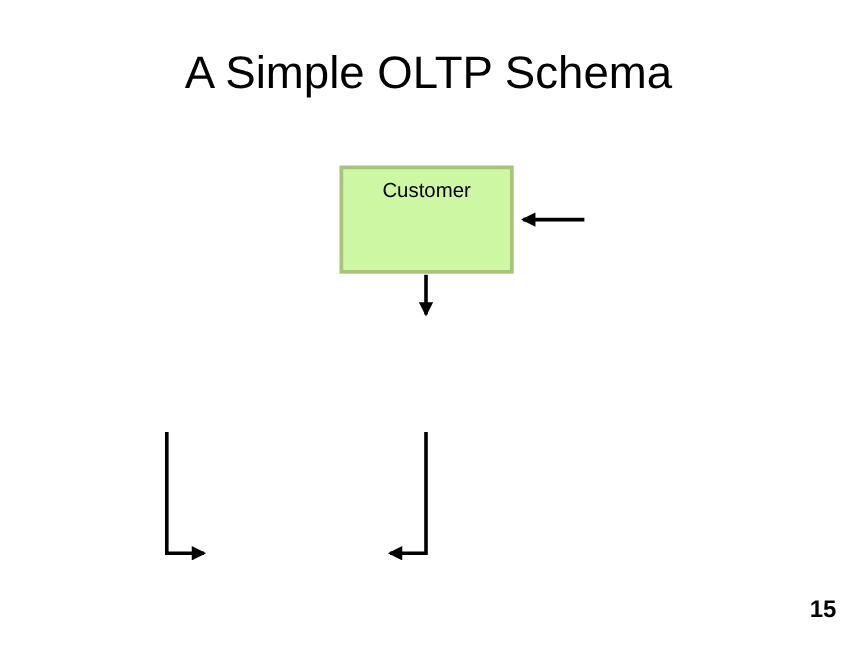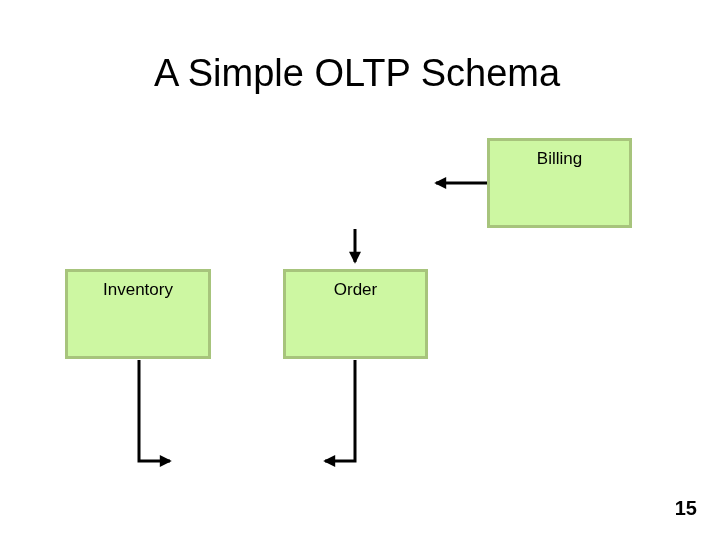--- a/index.html
+++ b/index.html
@@ -14,21 +14,21 @@
     font-family:"Liberation Sans", sans-serif;
     position:relative;
     overflow:hidden;
   }
   .slide{
     position:absolute;
     inset:0;
   }
   .slide-title{
     position:absolute;
-    top:52px;
+    top:40px;
     left:0;
     width:714px;
     text-align:center;
     font-size:38px;
     color:#000000;
     letter-spacing:0px;
     white-space:nowrap;
   }
   .entity{
     position:absolute;
@@ -65,32 +65,26 @@
     color:#000000;
   }
 </style>
 </head>
 <body>
 
 <div class="slide">
 
   <div class="slide-title">A Simple OLTP Schema</div>
 
-
-  <div class="entity" id="box-billing">
-    <span class="label">Billing</span>
+  <div class="entity" id="box-customer">
+    <span class="label">Customer</span>
   </div>
 
-  <div class="entity" id="box-inventory">
-    <span class="label">Inventory</span>
-  </div>
 
-  <div class="entity" id="box-order">
-    <span class="label">Order</span>
-  </div>
+
 
 
   <svg class="arrow-layer" viewBox="0 0 720 540" xmlns="http://www.w3.org/2000/svg">
     <defs>
       <marker id="ah" viewBox="0 0 10 10" refX="8.5" refY="5" markerUnits="userSpaceOnUse" markerWidth="14" markerHeight="12" orient="auto">
         <path d="M0,0 L10,5 L0,10 z" fill="#000000"></path>
       </marker>
     </defs>
     <path d="M487,183 L436,183" stroke="#000000" stroke-width="3" fill="none" marker-end="url(#ah)"></path>
     <path d="M355,229 L355,262" stroke="#000000" stroke-width="3" fill="none" marker-end="url(#ah)"></path>

